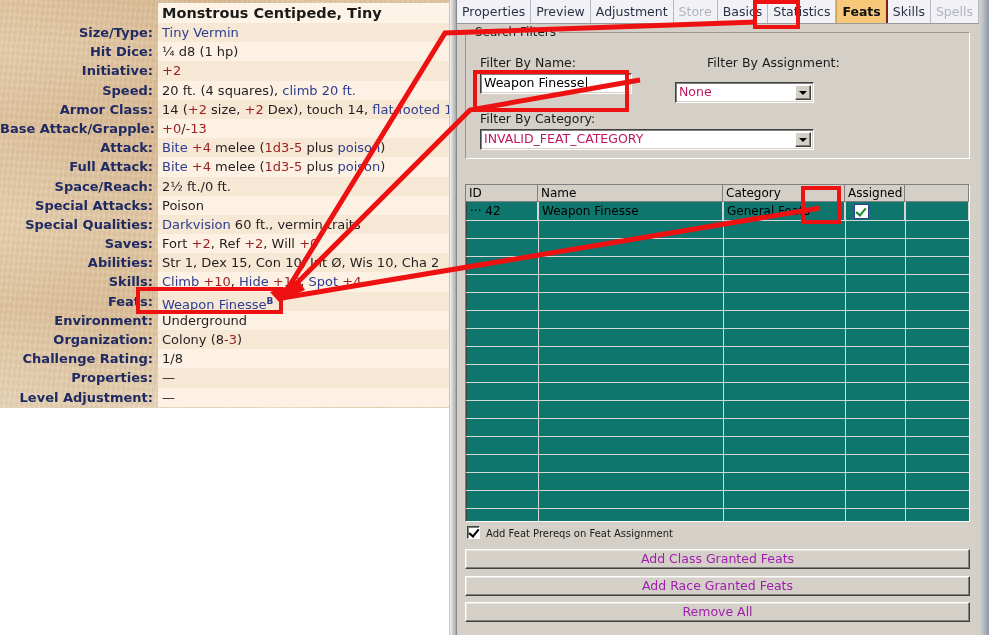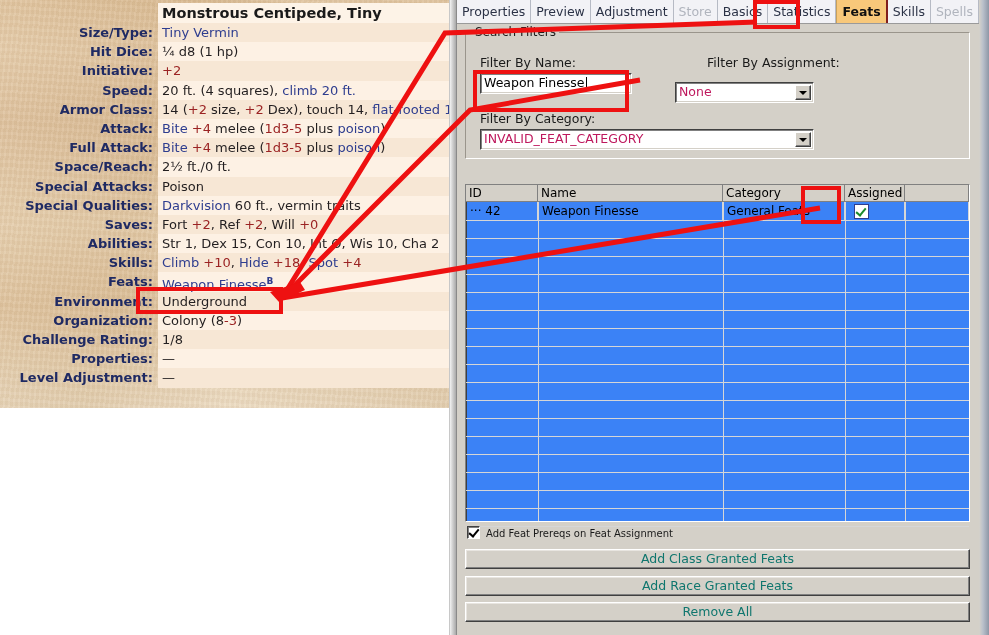--- a/index.html
+++ b/index.html
@@ -146,21 +146,21 @@
     margin-left: -4px; margin-top: -2px;
     width: 0; height: 0;
     border-left: 4px solid transparent;
     border-right: 4px solid transparent;
     border-top: 4px solid #000;
   }
 
   
   #listview {
     position: absolute; left: 8px; top: 184px; width: 505px; height: 338px;
-    background: #3b82f6;
+    background: #0f766e;
     border: 1px solid #ffffff;
     border-top-color: #808080; border-left-color: #808080;
     box-shadow: inset 1px 1px 0 #404040;
     box-sizing: border-box;
   }
   #lv-head {
     position: absolute; left: 0; top: 0; right: 0; height: 17px;
     background: #d4d0c8;
     border-bottom: 1px solid #808080;
     box-sizing: border-box; white-space: nowrap;
@@ -222,21 +222,21 @@
     border: solid #000; border-width: 0 2px 2px 0;
     transform: rotate(40deg);
   }
   .w-btn {
     position: absolute; left: 8px; width: 505px; height: 20px;
     background: #d4d0c8;
     border: 1px solid #404040;
     border-top-color: #ffffff; border-left-color: #ffffff;
     box-shadow: inset -1px -1px 0 #808080, inset 1px 1px 0 #e8e5e0;
     box-sizing: border-box;
-    font-size: 12.5px; color: #0f766e;
+    font-size: 12.5px; color: #a21caf;
     text-align: center; line-height: 18px;
     font-family: "DejaVu Sans", sans-serif;
   }
 
   
   #annot {
     position: absolute; left: 0; top: 0; width: 989px; height: 635px;
     pointer-events: none;
   }
   .red-box {
@@ -266,20 +266,24 @@
           <div class="sb-label">Initiative:</div>
           <div class="sb-val"><span class="rd">+2</span></div>
         </div>
         <div class="sb-row">
           <div class="sb-label">Speed:</div>
           <div class="sb-val">20 ft. (4 squares), <span class="lk">climb 20 ft.</span></div>
         </div>
         <div class="sb-row">
           <div class="sb-label">Armor Class:</div>
           <div class="sb-val">14 (<span class="rd">+2</span> size, <span class="rd">+2</span> Dex), touch 14, <span class="lk">flat-footed 12</span></div>
+        </div>
+        <div class="sb-row">
+          <div class="sb-label">Base Attack/Grapple:</div>
+          <div class="sb-val"><span class="rd">+0</span>/<span class="rd">-13</span></div>
         </div>
         <div class="sb-row">
           <div class="sb-label">Attack:</div>
           <div class="sb-val"><span class="lk">Bite</span> <span class="rd">+4</span> melee (<span class="rd">1d3-5</span> plus <span class="lk">poison</span>)</div>
         </div>
         <div class="sb-row">
           <div class="sb-label">Full Attack:</div>
           <div class="sb-val"><span class="lk">Bite</span> <span class="rd">+4</span> melee (<span class="rd">1d3-5</span> plus <span class="lk">poison</span>)</div>
         </div>
         <div class="sb-row">

